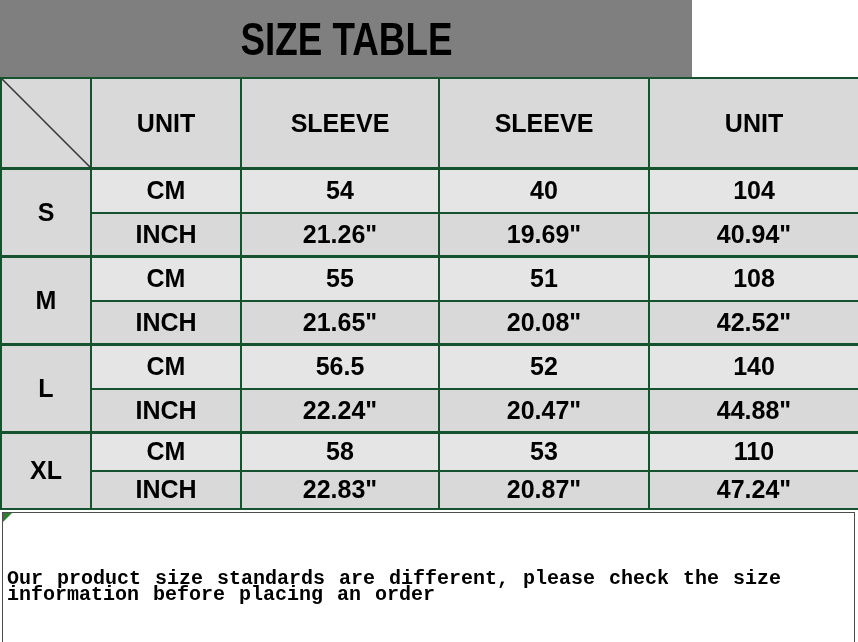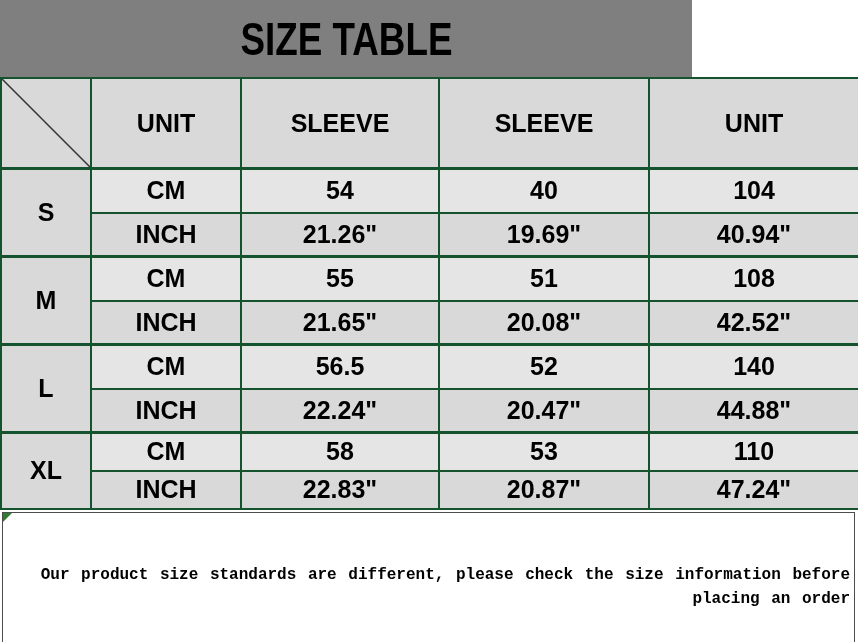--- a/index.html
+++ b/index.html
@@ -71,25 +71,25 @@
   }
   .note-corner {
     position: absolute; top: 0; left: 0;
     width: 0; height: 0;
     border-top: 9px solid #2e7d32;
     border-right: 9px solid transparent;
   }
   .note-text {
     font-family: "Liberation Mono", monospace;
     font-weight: bold;
-    font-size: 16px;
+    font-size: 20px;
     word-spacing: 2px;
     color: #000;
-    text-align: right;
-    line-height: 24px;
+    text-align: left;
+    line-height: 16px;
     width: 846px;
   }
 </style>
 </head>
 <body>
 
 <div class="title-bar">
   <div class="title-text">SIZE TABLE</div>
 </div>
 

